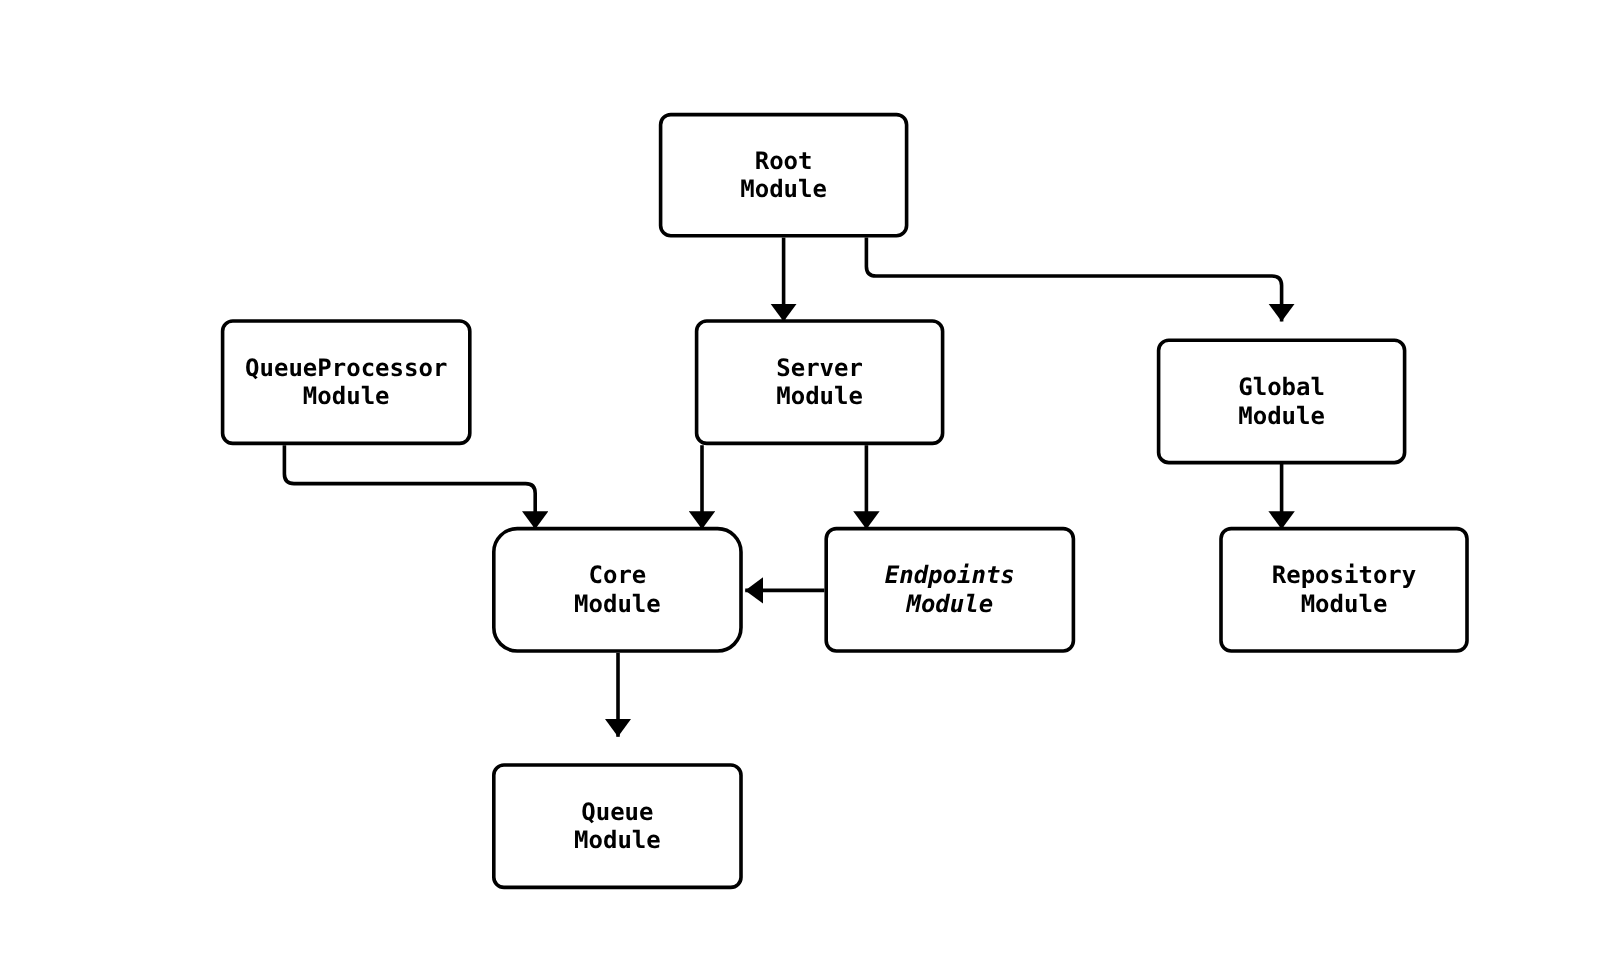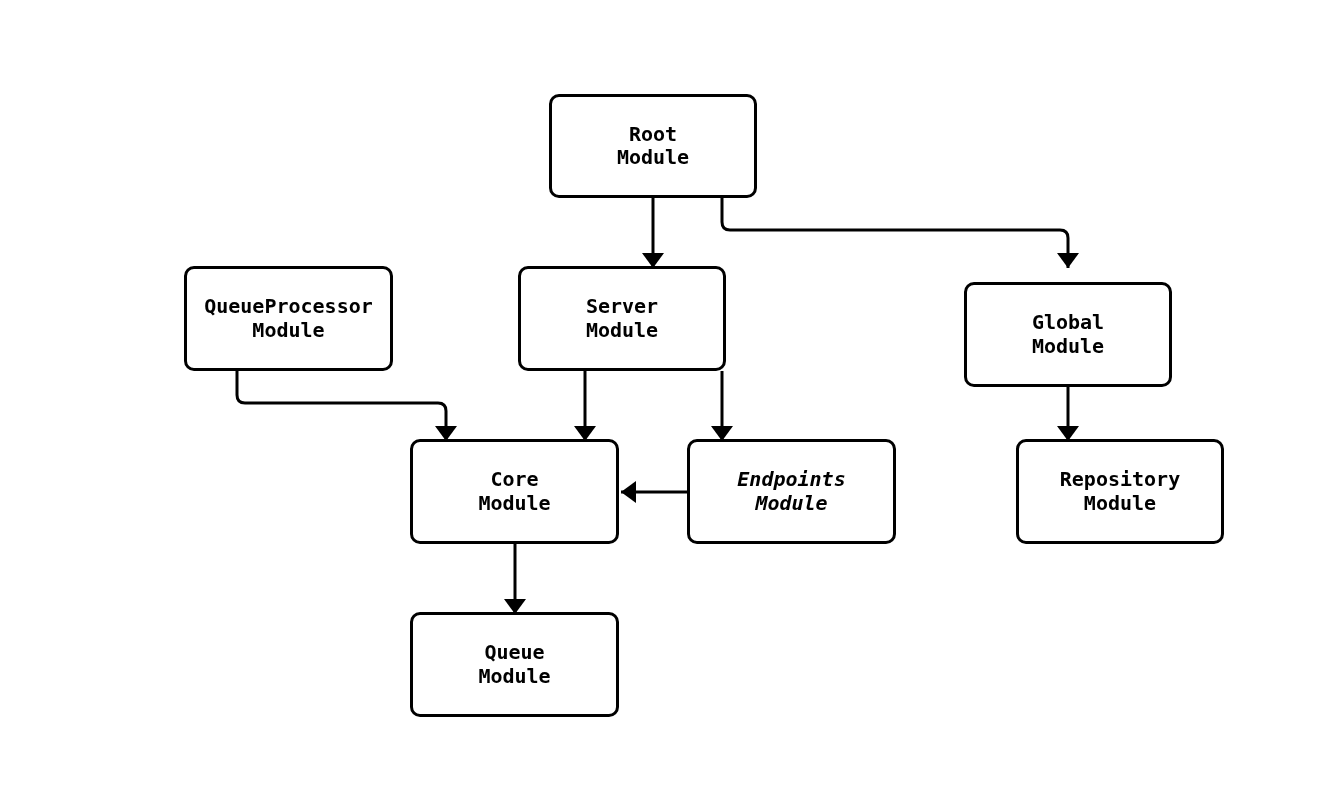--- a/index.html
+++ b/index.html
@@ -43,26 +43,26 @@
     font-weight: bold;
     font-size: 20px;
     line-height: 1.16;
     color: #000000;
     text-align: center;
     white-space: pre-line;
   }
   
   #node-root          { left: 549px; top:  94px; width: 208px; height: 104px; }
   #node-queueprocessor{ left: 136px; top: 266px; width: 209px; height: 105px; margin-left: 48px; }
-  #node-server        { left: 518px; top: 266px; width: 208px; height: 105px; border-radius: 10px; }
+  #node-server        { left: 579px; top: 266px; width: 208px; height: 105px; border-radius: 10px; }
   #node-global        { left: 964px; top: 282px; width: 208px; height: 105px; }
-  #node-core          { left: 410px; top: 439px; width: 209px; height: 105px; }
+  #node-core          { left: 410px; top: 439px; width: 209px; height: 105px; border-radius: 21px; }
   #node-endpoints     { left: 687px; top: 439px; width: 209px; height: 105px; font-style: italic; }
   #node-repository    { left: 1016px; top: 439px; width: 208px; height: 105px; }
-  #node-queue         { left: 410px; top: 612px; width: 209px; height: 105px; }
+  #node-queue         { left: 410px; top: 636px; width: 209px; height: 105px; }
 </style>
 </head>
 <body>
 
 <div class="stage">
 
   <svg class="edge-layer" width="1337" height="809" viewBox="0 0 1337 809" xmlns="http://www.w3.org/2000/svg">
     <defs>
       <marker id="arrowhead" markerUnits="userSpaceOnUse" markerWidth="15" markerHeight="22" refX="15" refY="11" orient="auto">
         <path d="M0,0 L15,11 L0,22 Z" fill="#000000"></path>

